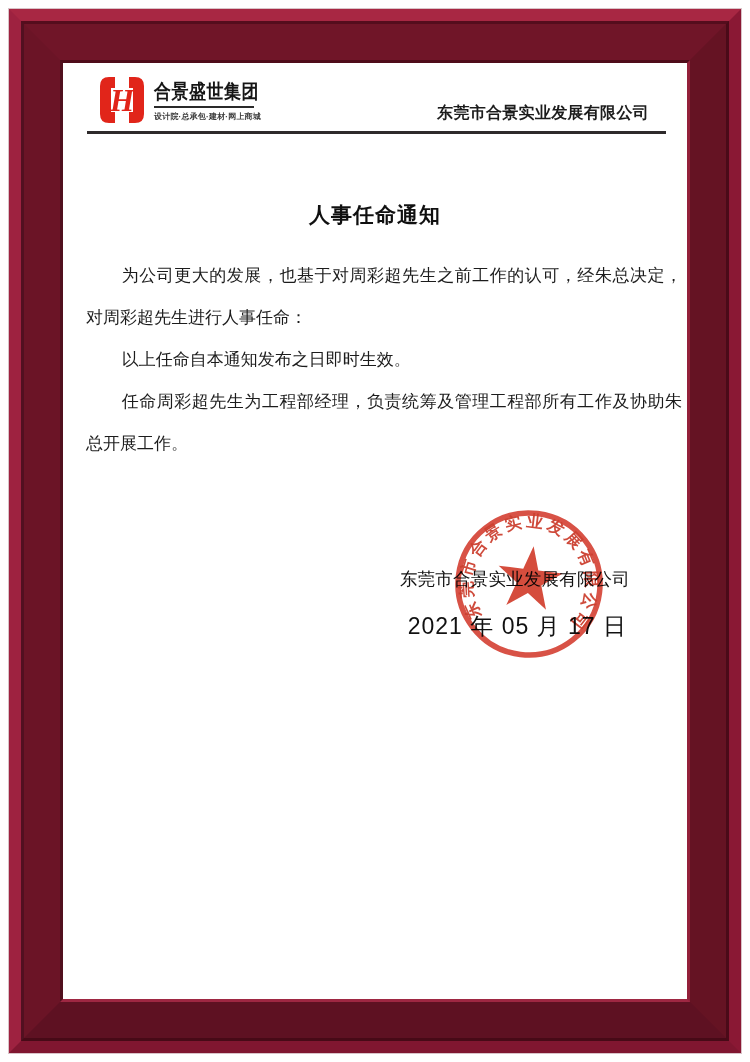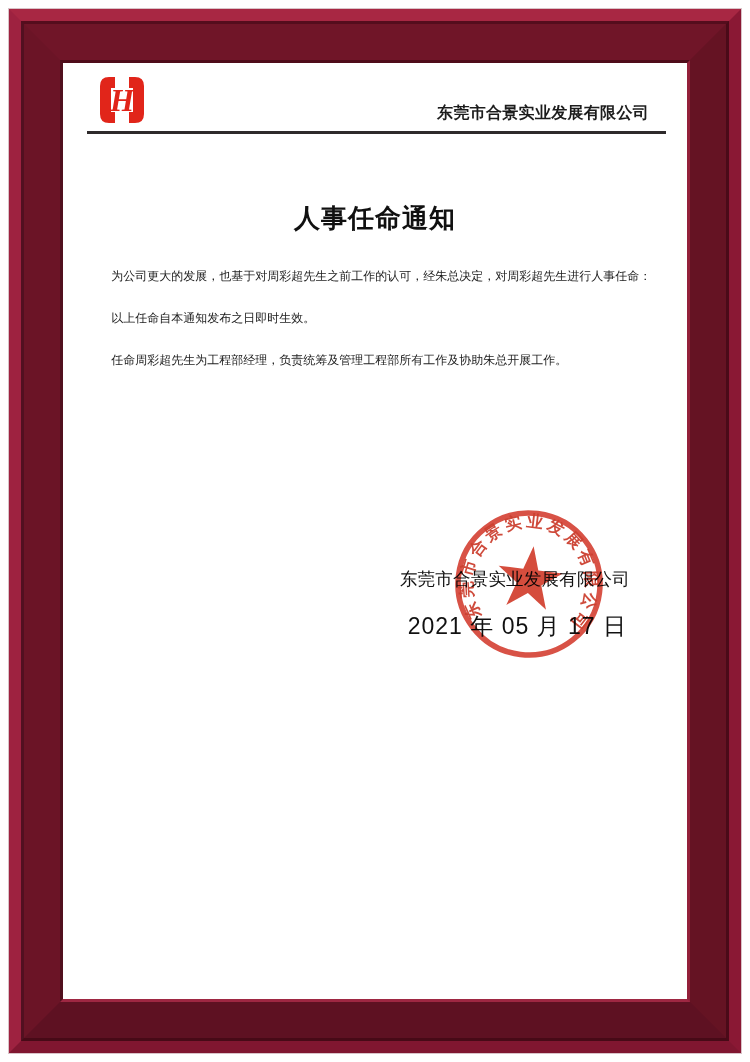--- a/index.html
+++ b/index.html
@@ -41,23 +41,23 @@
   .logo{position:absolute;left:36px;top:13px;display:flex;align-items:flex-start;}
   .logo-mark{width:46px;height:48px;flex:0 0 auto;}
   .logo-textcol{margin-left:9px;padding-top:5px;}
   .logo-name{font-size:17px;font-weight:900;color:#151515;letter-spacing:0.5px;line-height:1.2;transform:scaleY(1.15);transform-origin:left top;}
   .logo-divider{height:2px;background:#2a2a2a;margin:5px 0 3px 0;width:100px;}
   .logo-tagline{font-size:8px;color:#3c3c3c;letter-spacing:0.2px;white-space:nowrap;font-weight:bold;}
   .company-name{position:absolute;right:38px;top:40px;font-size:16px;color:#1c1c1c;font-weight:bold;letter-spacing:0.3px;}
   .header-rule{position:absolute;left:24px;right:21px;top:68px;height:3px;background:#2e2a2b;}
 
   
-  .doc-title{position:absolute;left:0;right:0;top:138px;text-align:center;font-size:26px;font-weight:bold;color:#101010;letter-spacing:1px;}
+  .doc-title{position:absolute;left:0;right:0;top:138px;text-align:center;font-size:21px;font-weight:bold;color:#101010;letter-spacing:1px;}
   .doc-body{position:absolute;left:23px;top:192px;width:596px;}
-  .doc-body p{font-size:12px;line-height:42px;text-indent:2.1em;text-align:justify;color:#1c1c1c;}
+  .doc-body p{font-size:17px;line-height:42px;text-indent:2.1em;text-align:justify;color:#1c1c1c;}
   .doc-body p.final{margin-top:9px;}
 
   
   .sig-company{position:absolute;right:57px;top:504px;font-size:17.5px;color:#111;letter-spacing:0.2px;z-index:1;}
   .sig-date{position:absolute;right:60px;top:548px;font-size:23px;color:#111;letter-spacing:1px;z-index:1;}
 
   
   .seal{position:absolute;left:386px;top:441px;width:160px;height:160px;z-index:2;
         mix-blend-mode:multiply;opacity:0.92;transform:rotate(7deg);}
 </style>
@@ -70,20 +70,25 @@
       <div class="frame-main">
         <div class="frame-inner">
           <div class="paper">
 
             <div class="logo">
               <svg class="logo-mark" viewBox="0 0 46 48" aria-hidden="true">
                 <path fill="#e1251a" d="M16 1 H10 Q1 1 1 10 V38 Q1 47 10 47 H16 V36 H12 V12 H16 Z"></path>
                 <path fill="#e1251a" d="M30 1 H36 Q45 1 45 10 V38 Q45 47 36 47 H30 V36 H34 V12 H30 Z"></path>
                 <text x="23" y="35" text-anchor="middle" font-size="31" font-weight="900" font-style="italic" fill="#e1251a" font-family="'Liberation Serif','DejaVu Serif',serif">H</text>
               </svg>
+              <div class="logo-textcol">
+                <div class="logo-name">合景盛世集团</div>
+                <div class="logo-divider"></div>
+                <div class="logo-tagline">设计院·总承包·建材·网上商城</div>
+              </div>
             </div>
 
             <div class="company-name">东莞市合景实业发展有限公司</div>
             <div class="header-rule"></div>
 
             <div class="doc-title">人事任命通知</div>
 
             <div class="doc-body">
               <p>为公司更大的发展，也基于对周彩超先生之前工作的认可，经朱总决定，对周彩超先生进行人事任命：</p>
               <p>以上任命自本通知发布之日即时生效。</p>

